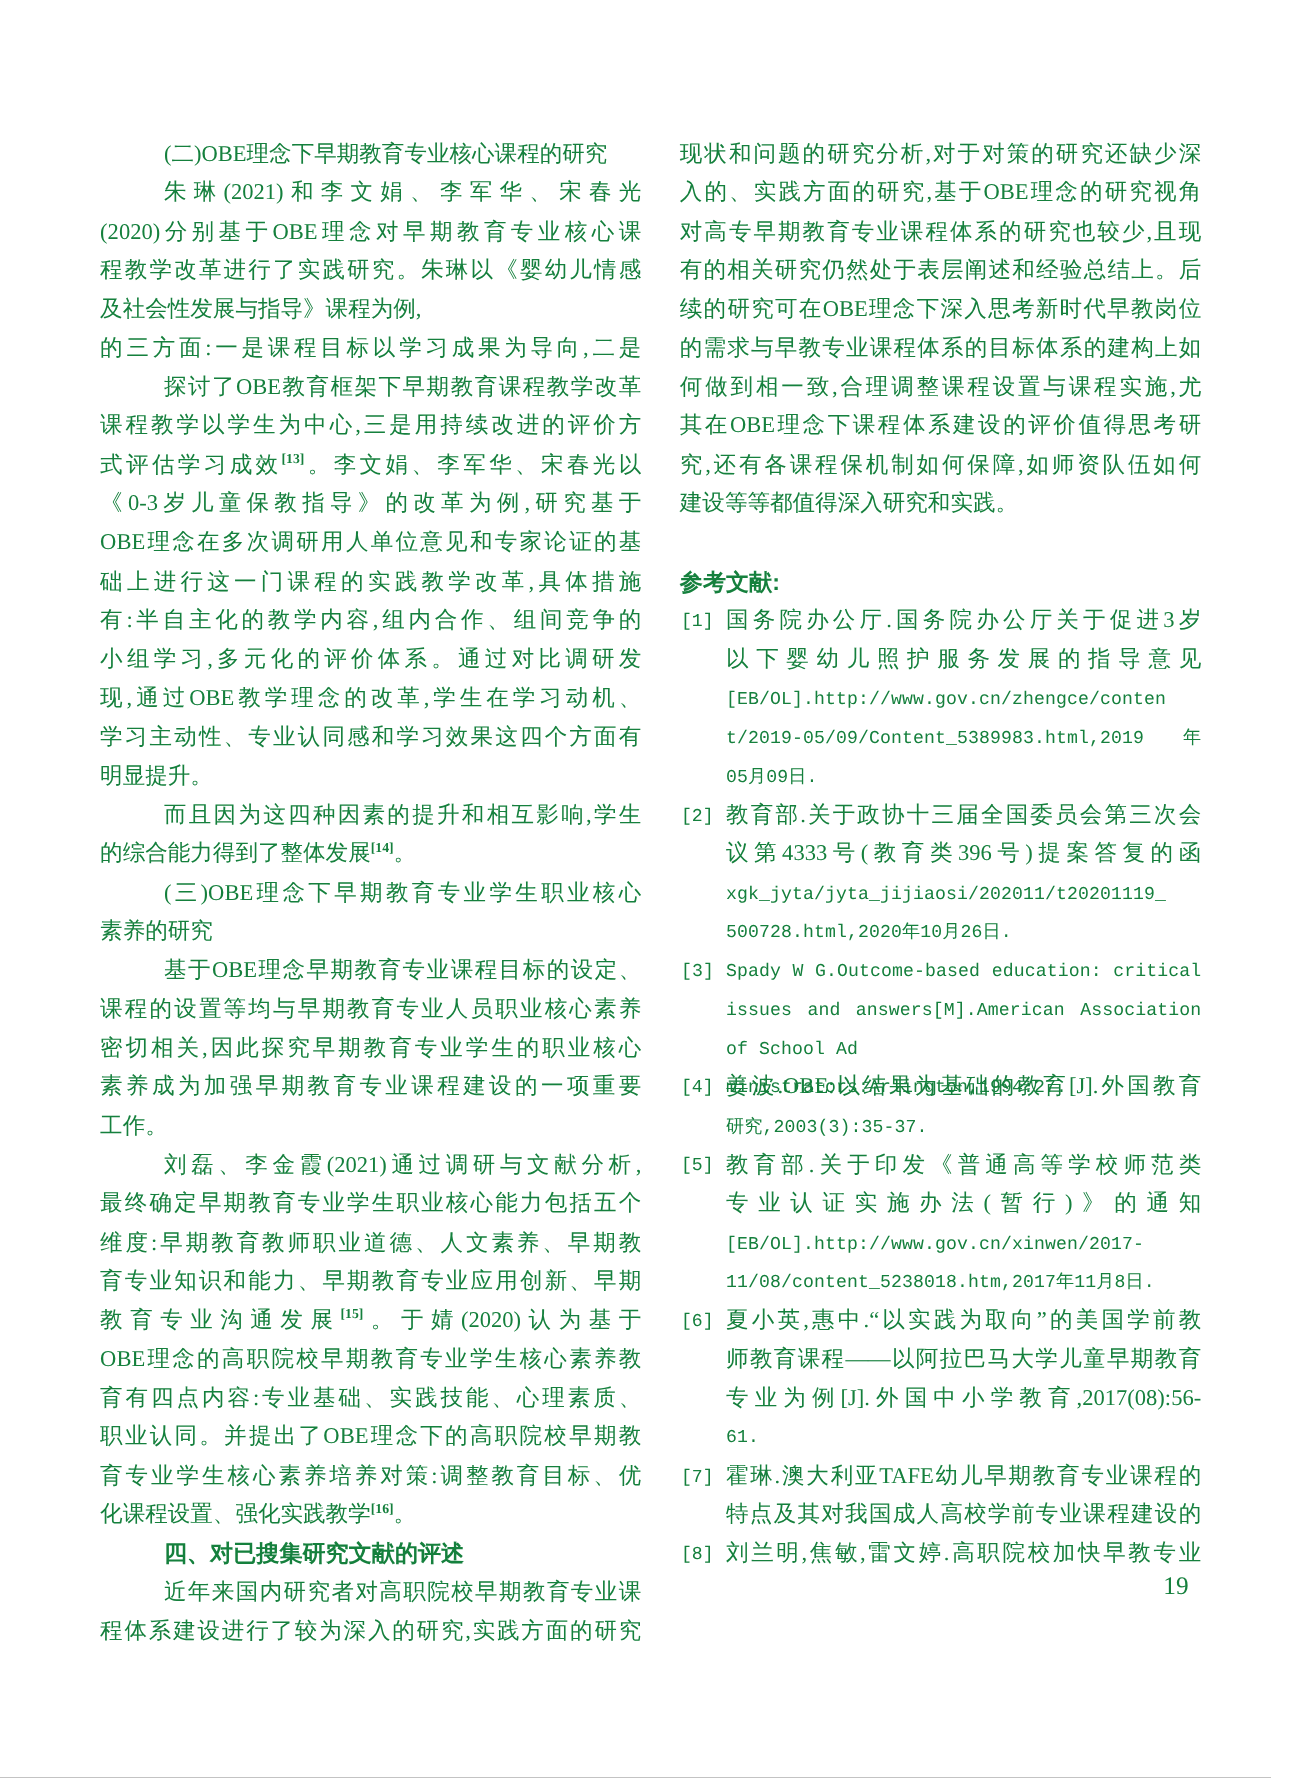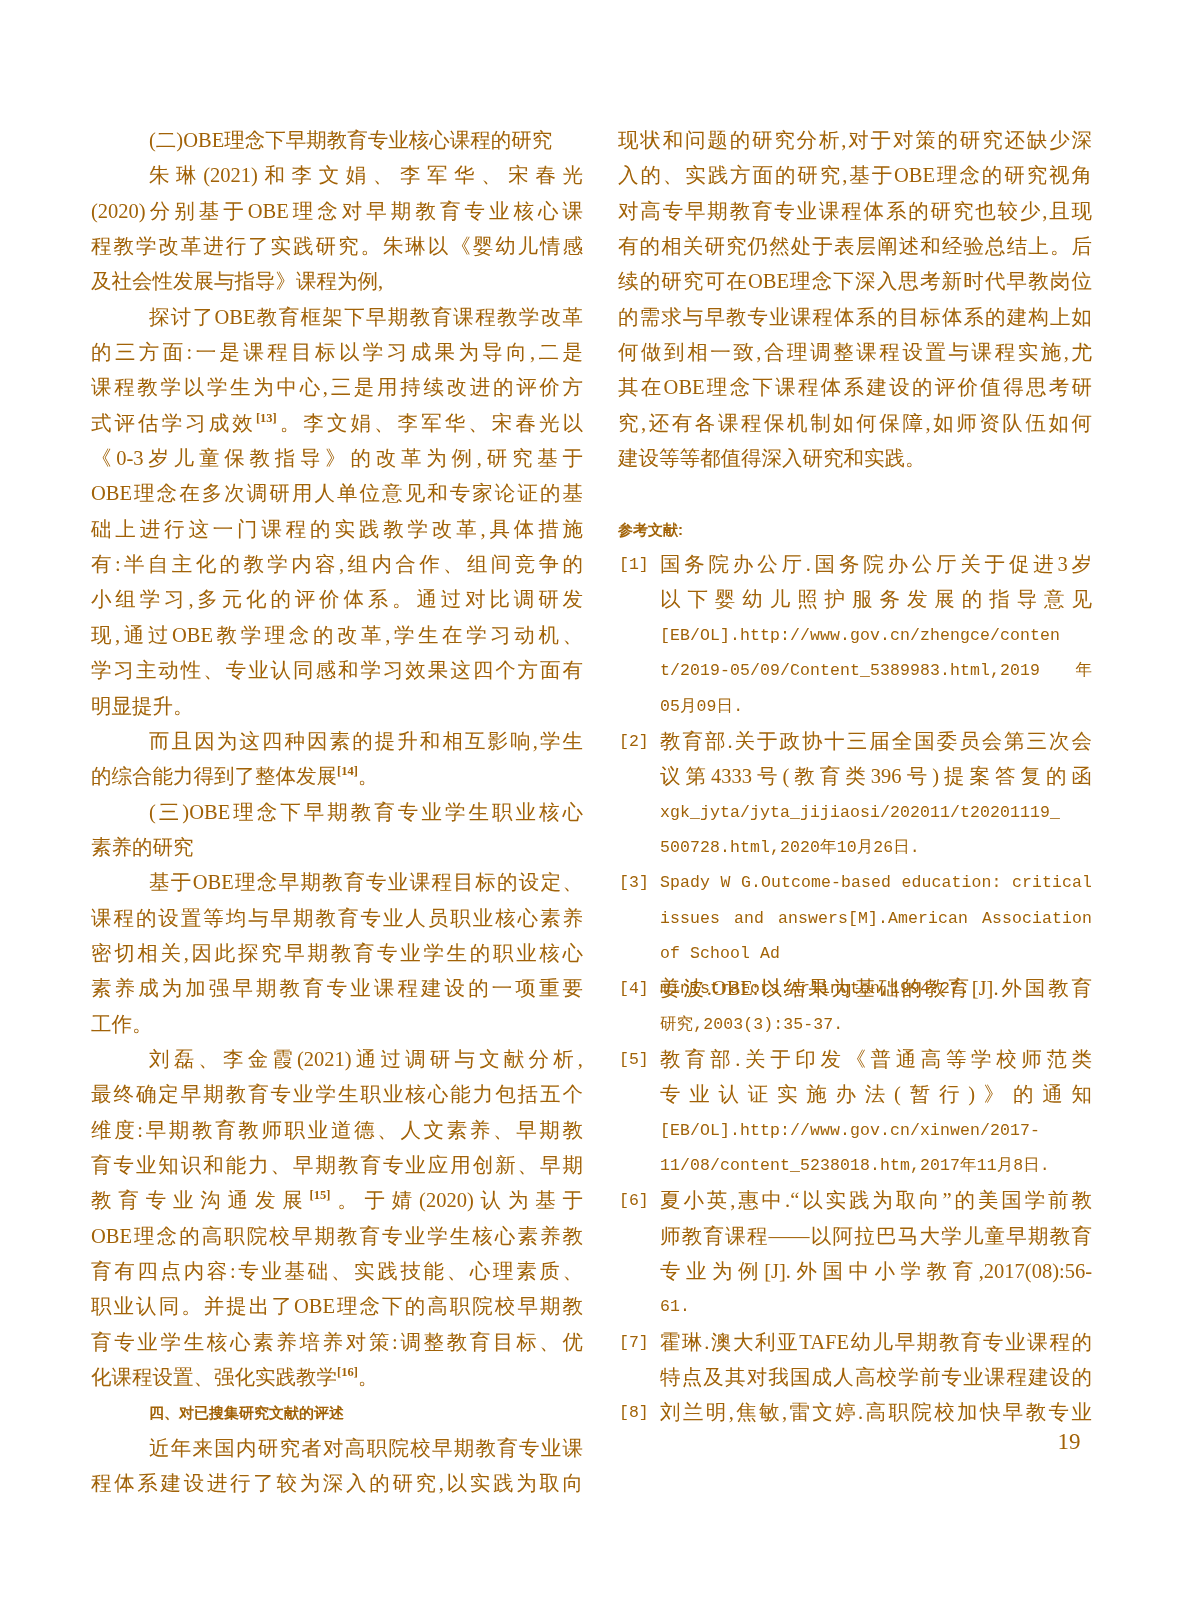--- a/index.html
+++ b/index.html
@@ -1,43 +1,43 @@
 <!DOCTYPE html>
 <html><head>
 <meta charset="utf-8">
 <style>
   html,body{margin:0;padding:0;background:#9a9a9a;}
   #page{position:relative;width:1191px;height:1616px;background:#ffffff;margin:0 auto;
-        font-family:"Liberation Serif","DejaVu Serif",serif;color:#a16207;overflow:hidden;}
+        font-family:"Liberation Serif","DejaVu Serif",serif;color:#15803d;overflow:hidden;}
   .col{position:absolute;top:123px;}
   #col-left{left:91px;width:492px;}
   #col-right{left:618px;width:474px;}
   .line{height:35.35px;line-height:35.35px;font-size:20.5px;white-space:normal;overflow:visible;}
   .justify{text-align:justify;text-align-last:justify;}
   .indent{padding-left:58px;}
-  .bold{font-family:"Liberation Sans","DejaVu Sans",sans-serif;font-weight:bold;font-size:15px;}
+  .bold{font-family:"Liberation Sans","DejaVu Sans",sans-serif;font-weight:bold;font-size:21px;}
   .hang{padding-left:42px;position:relative;}
   .ref-num{position:absolute;left:1px;top:0;font-family:"Liberation Mono","DejaVu Sans Mono",monospace;font-size:16.5px;}
   .mono{font-family:"Liberation Mono","DejaVu Sans Mono",monospace;font-size:16.5px;letter-spacing:0.1px;}
   sup{font-size:12.5px;line-height:0;vertical-align:super;font-weight:bold;}
   #page-number{position:absolute;left:1046px;top:1424px;width:46px;text-align:center;
                font-size:23px;line-height:35px;}
 </style>
 </head>
 <body>
 
 <div id="page">
   <div id="col-left" class="col">
       <div class="line indent">(二)OBE理念下早期教育专业核心课程的研究</div>
       <div class="line indent justify">朱琳(2021)和李文娟、李军华、宋春光</div>
       <div class="line justify">(2020)分别基于OBE理念对早期教育专业核心课</div>
       <div class="line justify">程教学改革进行了实践研究。朱琳以《婴幼儿情感</div>
       <div class="line">及社会性发展与指导》课程为例,</div>
+      <div class="line justify">的三方面:一是课程目标以学习成果为导向,二是</div>
       <div class="line indent justify">探讨了OBE教育框架下早期教育课程教学改革</div>
-      <div class="line justify">的三方面:一是课程目标以学习成果为导向,二是</div>
       <div class="line justify">课程教学以学生为中心,三是用持续改进的评价方</div>
       <div class="line justify">式评估学习成效<sup>[13]</sup>。李文娟、李军华、宋春光以</div>
       <div class="line justify">《0-3岁儿童保教指导》的改革为例,研究基于</div>
       <div class="line justify">OBE理念在多次调研用人单位意见和专家论证的基</div>
       <div class="line justify">础上进行这一门课程的实践教学改革,具体措施</div>
       <div class="line justify">有:半自主化的教学内容,组内合作、组间竞争的</div>
       <div class="line justify">小组学习,多元化的评价体系。通过对比调研发</div>
       <div class="line justify">现,通过OBE教学理念的改革,学生在学习动机、</div>
       <div class="line justify">学习主动性、专业认同感和学习效果这四个方面有</div>
       <div class="line">明显提升。</div>
@@ -55,21 +55,21 @@
       <div class="line justify">维度:早期教育教师职业道德、人文素养、早期教</div>
       <div class="line justify">育专业知识和能力、早期教育专业应用创新、早期</div>
       <div class="line justify">教育专业沟通发展<sup>[15]</sup>。于婧(2020)认为基于</div>
       <div class="line justify">OBE理念的高职院校早期教育专业学生核心素养教</div>
       <div class="line justify">育有四点内容:专业基础、实践技能、心理素质、</div>
       <div class="line justify">职业认同。并提出了OBE理念下的高职院校早期教</div>
       <div class="line justify">育专业学生核心素养培养对策:调整教育目标、优</div>
       <div class="line">化课程设置、强化实践教学<sup>[16]</sup>。</div>
       <div class="line indent bold">四、对已搜集研究文献的评述</div>
       <div class="line indent justify">近年来国内研究者对高职院校早期教育专业课</div>
-      <div class="line justify">程体系建设进行了较为深入的研究,以实践为取向</div>
+      <div class="line justify">程体系建设进行了较为深入的研究,实践方面的研究</div>
     </div>
   <div id="col-right" class="col">
       <div class="line justify">现状和问题的研究分析,对于对策的研究还缺少深</div>
       <div class="line justify">入的、实践方面的研究,基于OBE理念的研究视角</div>
       <div class="line justify">对高专早期教育专业课程体系的研究也较少,且现</div>
       <div class="line justify">有的相关研究仍然处于表层阐述和经验总结上。后</div>
       <div class="line justify">续的研究可在OBE理念下深入思考新时代早教岗位</div>
       <div class="line justify">的需求与早教专业课程体系的目标体系的建构上如</div>
       <div class="line justify">何做到相一致,合理调整课程设置与课程实施,尤</div>
       <div class="line justify">其在OBE理念下课程体系建设的评价值得思考研</div>

